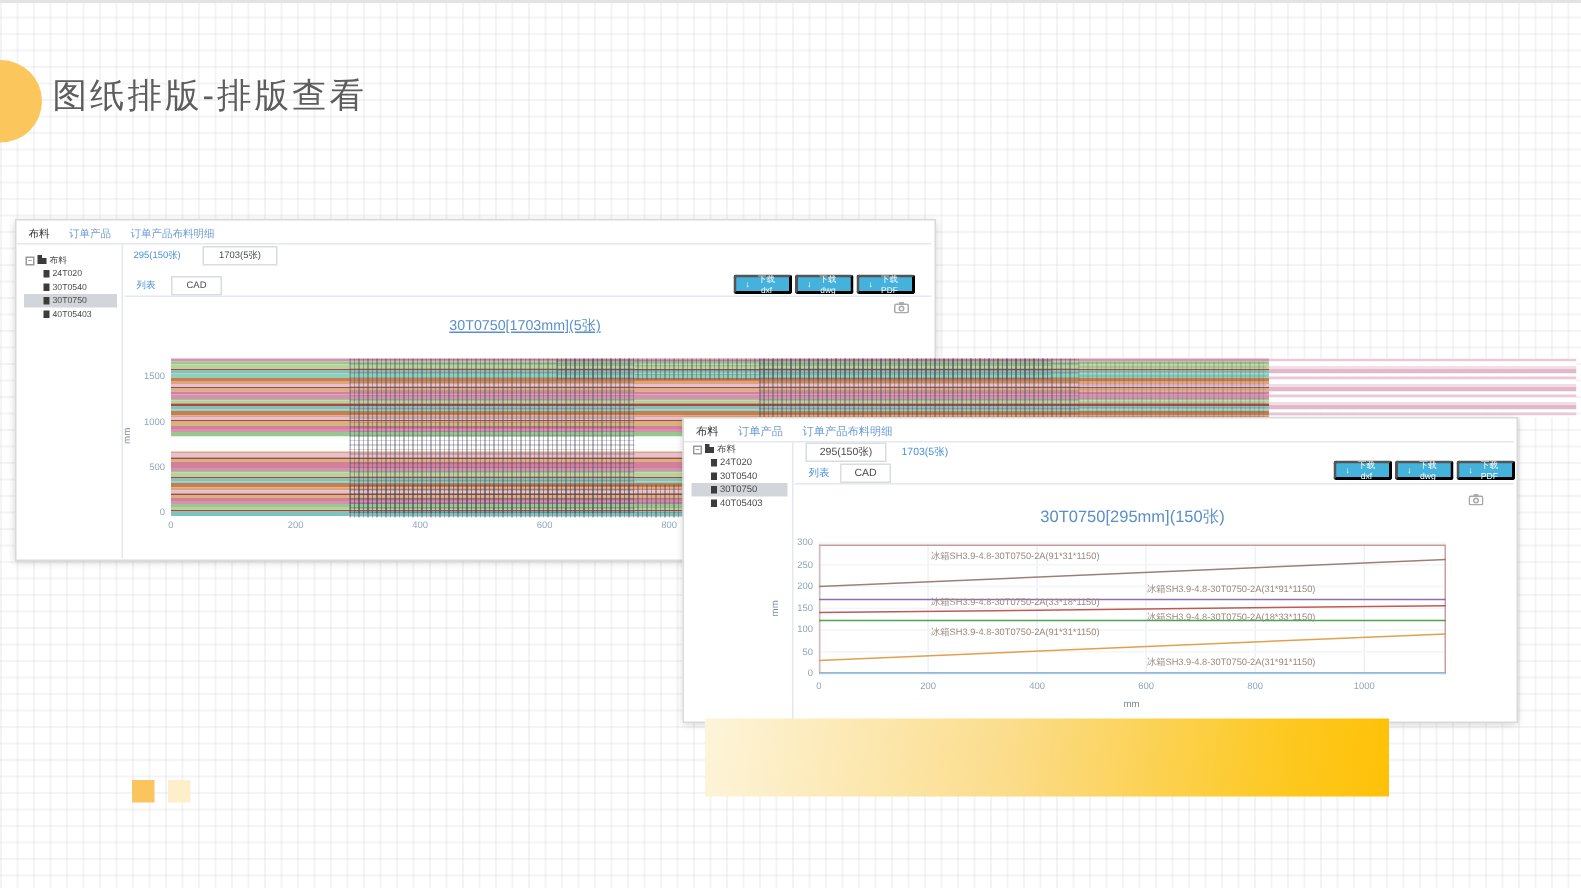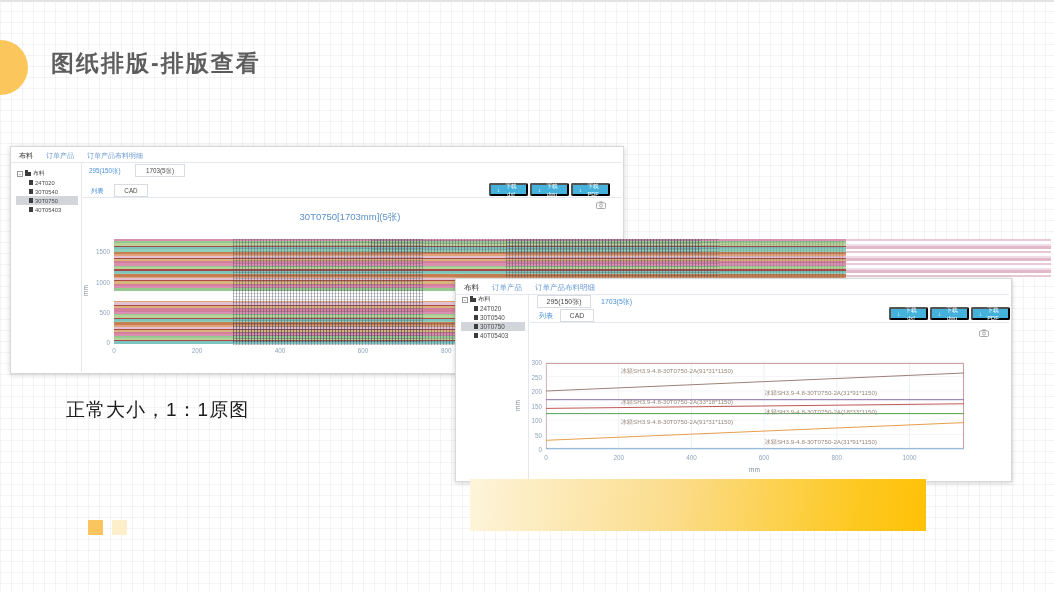--- a/index.html
+++ b/index.html
@@ -6,21 +6,21 @@
   .slide{
     position:relative;width:1054px;height:592px;overflow:hidden;background:#ffffff;
     font-family:"Liberation Sans","DejaVu Sans",sans-serif;
     background-image:
       linear-gradient(rgba(215,215,222,.28) 1px, transparent 1px),
       linear-gradient(90deg, rgba(215,215,222,.28) 1px, transparent 1px);
     background-size:11px 11px;
   }
   .slide::before{content:"";position:absolute;left:0;top:0;width:100%;height:2px;background:#e3e3e3;}
   .accent-circle{position:absolute;left:-27px;top:40px;width:55px;height:55px;border-radius:50%;background:#fbc75c;}
-  .page-title{position:absolute;left:51px;top:48px;font-size:23px;color:#5d5d5d;letter-spacing:2px;font-weight:700;}
+  .page-title{position:absolute;left:35px;top:48px;font-size:23px;color:#5d5d5d;letter-spacing:2px;font-weight:400;}
   .caption{position:absolute;font-size:19px;color:#1c1c1c;letter-spacing:1px;white-space:nowrap;}
   .caption.normal{left:66px;top:397px;}
   .caption.zoomed{left:660px;top:253px;}
   .deco-bar{position:absolute;left:470px;top:479px;width:456px;height:52px;
     background:linear-gradient(97deg,#fdf4da 0%,#fbdc8a 45%,#fdc81f 85%,#ffc107 100%);}
   .sq{position:absolute;width:15px;height:15px;top:520px;}
   .sq.solid{left:88px;background:#fac55e;}
   .sq.light{left:112px;background:#fcefc9;}
 
   .panel{position:absolute;background:#ffffff;border:1px solid #d9d9d9;box-shadow:0 1px 5px rgba(0,0,0,.18);}
@@ -50,21 +50,21 @@
   .panel1 .tab-plain,.panel1 .tab-card{font-size:6.3px;line-height:12px;height:13px;}
   .panel2 .tab-plain,.panel2 .tab-card{font-size:7px;line-height:12px;height:13px;}
 
   .btn{position:absolute;width:39px;height:13px;background:#45b2dc;border-radius:2px;color:#fff;
     display:flex;align-items:center;justify-content:center;gap:2px;box-sizing:border-box;}
   .panel1 .btn{font-size:5.6px;}
   .panel2 .btn{font-size:5.8px;}
   .btn .dl{font-size:6px;font-weight:bold;}
 
   .title-blue{position:absolute;color:#5b8fc9;text-align:center;white-space:nowrap;}
-  .panel1 .title-blue{left:103px;width:472px;top:64px;font-size:9.5px;}
+  .panel1 .title-blue{left:103px;width:472px;top:64px;font-size:9.5px;text-decoration:underline;}
   .panel2 .title-blue{left:90px;width:418px;top:58px;font-size:11px;}
 
   .camera{position:absolute;}
   .plot{position:absolute;}
   .stripe{position:absolute;left:0;right:0;}
   .ext-stripes{position:absolute;overflow:hidden;}
   .txtnoise{position:absolute;
     background:repeating-linear-gradient(90deg,rgba(70,70,88,.38) 0 1px,transparent 1px 3px),
                repeating-linear-gradient(0deg,rgba(70,70,88,.22) 0 1px,transparent 1px 3px);}
   .txtnoise.light{opacity:.45;}
@@ -283,20 +283,21 @@
       <span class="dl">↓</span>
       <span>下载PDF</span>
     </button>
 
     <svg class="camera" style="left:523px;top:50px;" width="10" height="8" viewBox="0 0 10 8">
       <rect x="0.5" y="1.8" width="9" height="5.7" rx="1" fill="none" stroke="#a9a9a9"></rect>
       <rect x="3.4" y="0.4" width="3.2" height="1.6" fill="#a9a9a9"></rect>
       <circle cx="5" cy="4.6" r="1.5" fill="none" stroke="#a9a9a9"></circle>
     </svg>
 
+    <div class="title-blue">30T0750[295mm](150张)</div>
     <div class="plot" id="chart2-plot" style="left:90px;top:83px;width:418px;height:87px;">
         <svg width="418" height="87" style="position: absolute; left: 0px; top: 0px; overflow: visible;">
           <line x1="0" y1="0" x2="0" y2="87" stroke="#edf1f7" stroke-width="1"></line>
           <line x1="72.69565217391305" y1="0" x2="72.69565217391305" y2="87" stroke="#edf1f7" stroke-width="1"></line>
           <line x1="145.3913043478261" y1="0" x2="145.3913043478261" y2="87" stroke="#edf1f7" stroke-width="1"></line>
           <line x1="218.08695652173913" y1="0" x2="218.08695652173913" y2="87" stroke="#edf1f7" stroke-width="1"></line>
           <line x1="290.7826086956522" y1="0" x2="290.7826086956522" y2="87" stroke="#edf1f7" stroke-width="1"></line>
           <line x1="363.4782608695652" y1="0" x2="363.4782608695652" y2="87" stroke="#edf1f7" stroke-width="1"></line>
           <line x1="0" y1="87" x2="418" y2="87" stroke="#f3f5f9" stroke-width="1"></line>
           <line x1="0" y1="72.5" x2="418" y2="72.5" stroke="#f3f5f9" stroke-width="1"></line>
@@ -333,17 +334,16 @@
         <div class="xtick" style="left: 72.6957px; top: 92px;">200</div>
         <div class="xtick" style="left: 145.391px; top: 92px;">400</div>
         <div class="xtick" style="left: 218.087px; top: 92px;">600</div>
         <div class="xtick" style="left: 290.783px; top: 92px;">800</div>
         <div class="xtick" style="left: 363.478px; top: 92px;">1000</div>
         <div class="axis-name vert" style="left: -34px; top: 39.5px;">mm</div>
         <div class="axis-name" style="left: 203px; top: 104px;">mm</div>
       </div>
   </section>
 
-  <div class="caption normal">正常大小，1：1原图</div>
   <div class="deco-bar"></div>
   <div class="sq solid"></div>
   <div class="sq light"></div>
 </div>
 
 </body></html>

